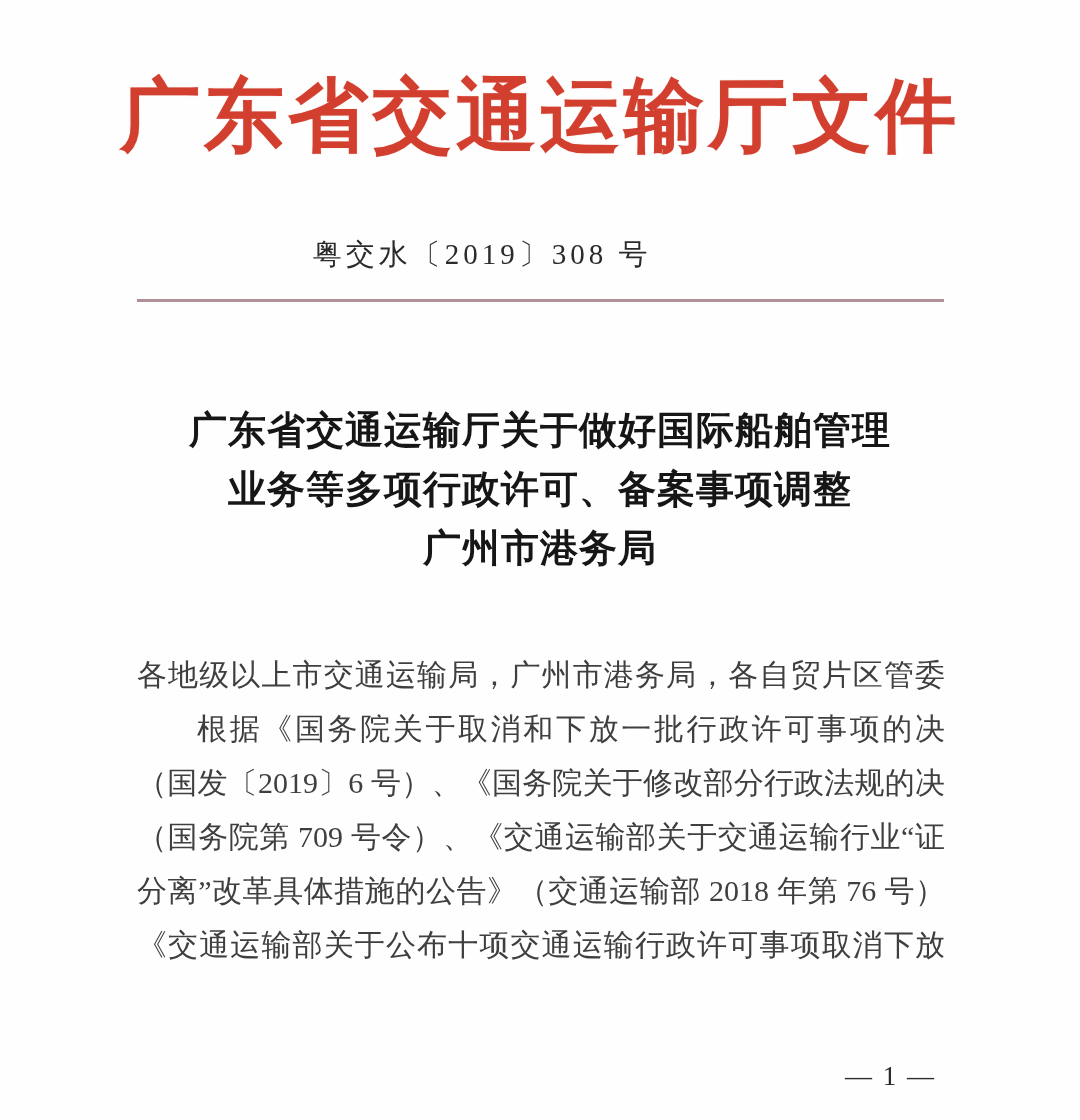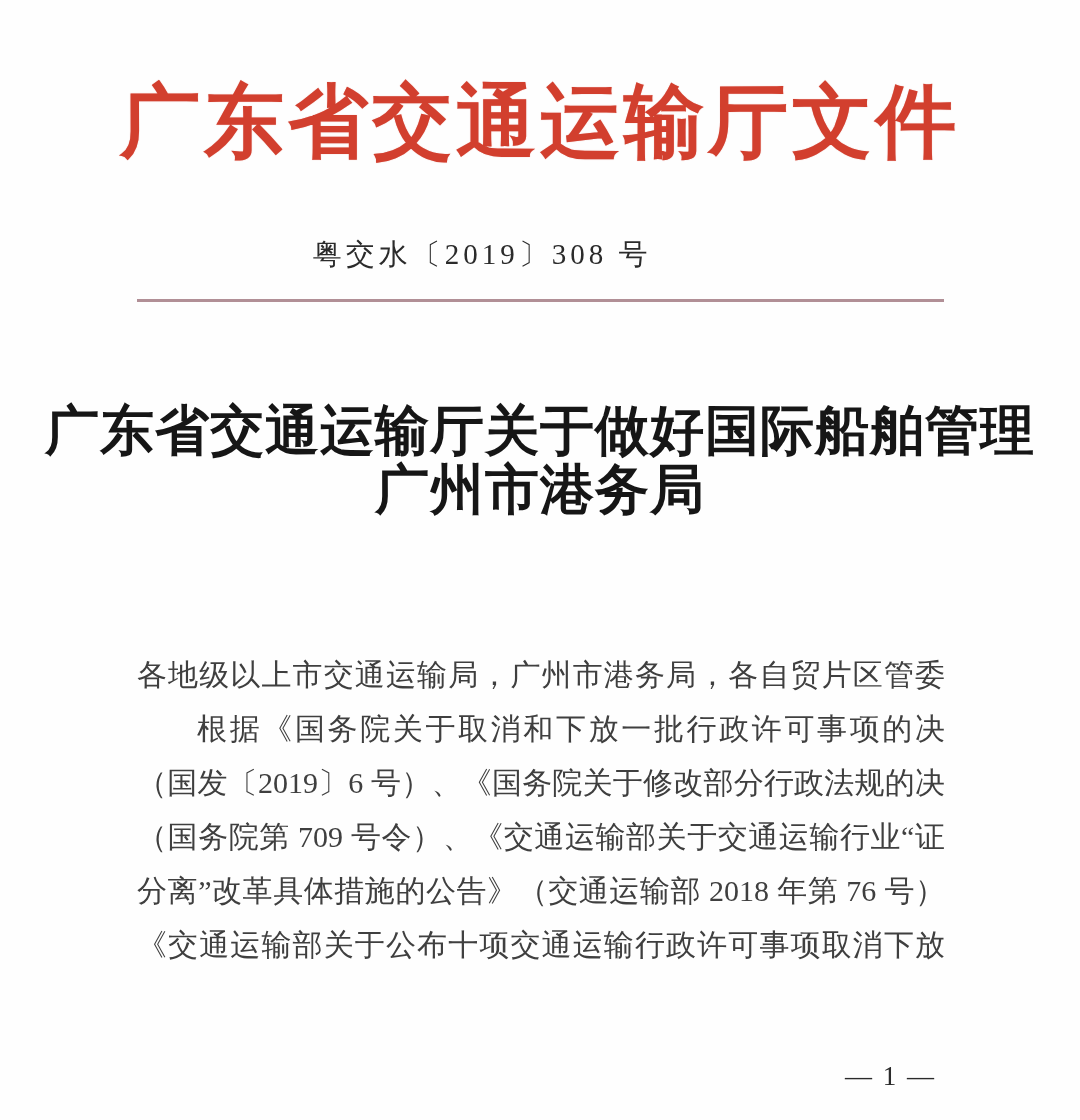--- a/index.html
+++ b/index.html
@@ -13,21 +13,21 @@
   body{
     width:1080px;height:1120px;
     background:var(--paper);
     overflow:hidden;
     font-family:"Liberation Serif","DejaVu Serif",serif;
     color:var(--ink-body);
   }
   .page{position:relative;width:1080px;height:1120px;background:var(--paper);}
 
   .doc-header{
-    position:absolute;top:60px;left:0;width:1080px;height:124px;
+    position:absolute;top:54px;left:0;width:1080px;height:124px;
     line-height:124px;text-align:center;
     font-size:80px;font-weight:700;letter-spacing:4px;
     color:var(--header-red);
     font-family:"Liberation Serif","DejaVu Serif",serif;
     text-shadow:0 0 1px rgba(210,63,46,.45);
     white-space:nowrap;
   }
 
   .doc-number{
     position:absolute;top:232px;left:0;width:964px;height:44px;
@@ -38,21 +38,21 @@
 
   .divider{
     position:absolute;top:299px;left:137px;width:807px;height:3px;
     background:var(--divider-pink);
   }
 
   .doc-title{
     position:absolute;top:401px;left:0;width:1080px;
     text-align:center;color:var(--ink-title);
     font-family:"Liberation Sans","DejaVu Sans",sans-serif;
-    font-weight:900;font-size:54px;
+    font-weight:900;font-size:38px;
   }
   .title-line{height:59px;line-height:59px;white-space:nowrap;letter-spacing:1px;}
 
   .doc-body{
     position:absolute;top:648px;left:137px;width:808px;
     font-size:30px;color:var(--ink-body);
     font-family:"Liberation Serif","DejaVu Serif",serif;
   }
   .bline{height:54px;line-height:54px;white-space:nowrap;}
   .bline.justify{
@@ -76,20 +76,21 @@
 <div class="page">
 
   <div class="doc-header">广东省交通运输厅文件</div>
 
   <div class="doc-number">粤交水〔2019〕308 号</div>
 
   <div class="divider"></div>
 
   <div class="doc-title">
     <div class="title-line">广东省交通运输厅关于做好国际船舶管理</div>
+    <div class="title-line">业务等多项行政许可、备案事项调整</div>
     <div class="title-line">广州市港务局</div>
   </div>
 
   <div class="doc-body">
     <div class="bline justify">各地级以上市交通运输局，广州市港务局，各自贸片区管委会，</div>
     <div class="bline justify indent">根据《国务院关于取消和下放一批行政许可事项的决定》</div>
     <div class="bline justify">（国发〔2019〕6 号）、《国务院关于修改部分行政法规的决定》</div>
     <div class="bline justify">（国务院第 709 号令）、《交通运输部关于交通运输行业“证照</div>
     <div class="bline justify">分离”改革具体措施的公告》（交通运输部 2018 年第 76 号）和</div>
     <div class="bline justify">《交通运输部关于公布十项交通运输行政许可事项取消下放后事</div>

